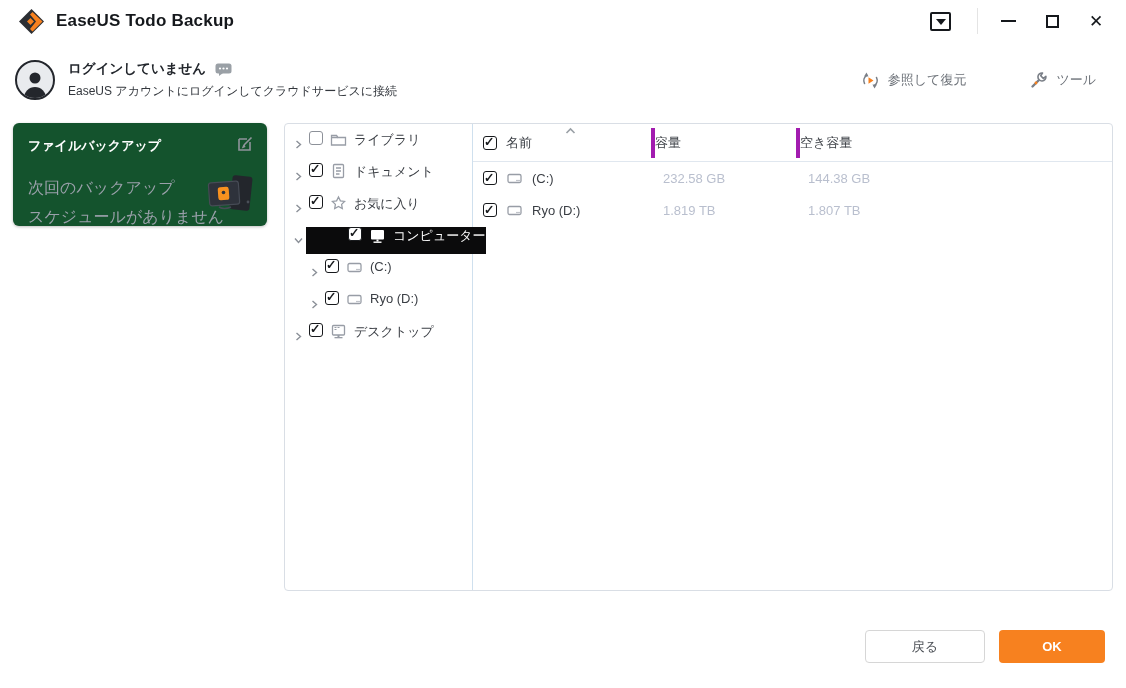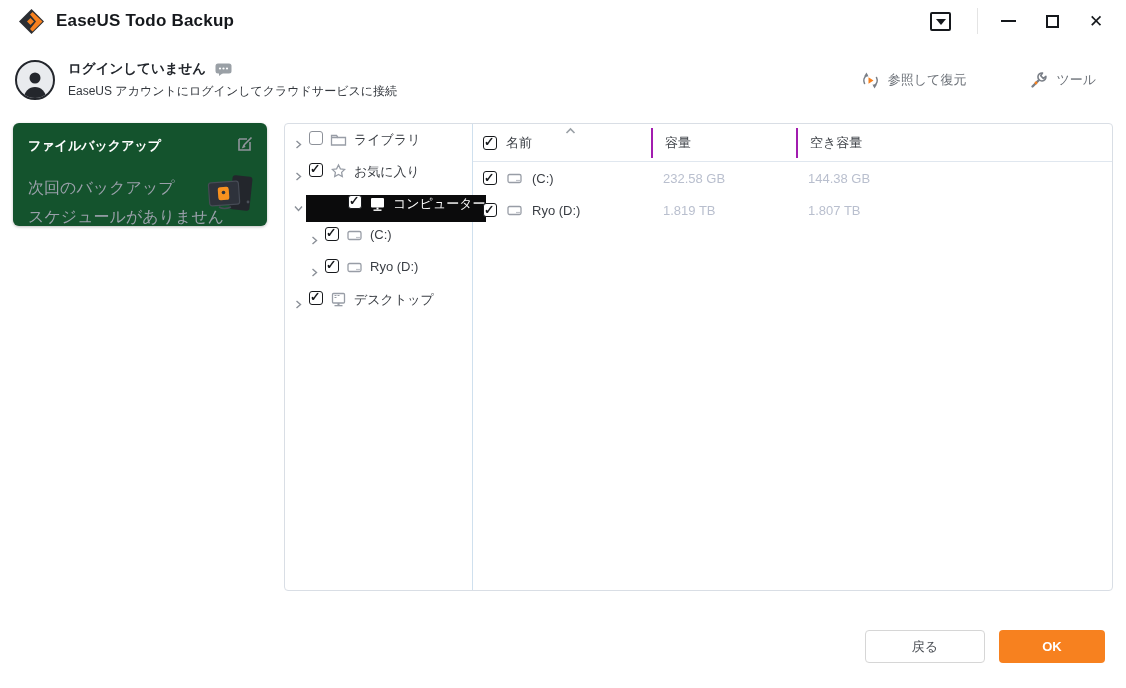--- a/index.html
+++ b/index.html
@@ -57,21 +57,21 @@
 
   
   .cb { width:14px; height:14px; border:1.5px solid #8d9199; border-radius:3px; background:#fff; position:relative; flex:0 0 auto; cursor:pointer; }
   .cb.checked { border-color:#17191c; }
   .cb.checked::after { content:"\2713"; position:absolute; left:0px; top:-2.5px; font-size:12.5px; font-weight:700; color:#17191c; }
 
   
   .table { flex:1; position:relative; }
   .thead { height:38px; display:flex; align-items:center; border-bottom:1px solid #e0e7ef; font-size:13px; color:#3a3e44; }
   .th-name { width:178px; display:flex; align-items:center; gap:9px; padding-left:10px; height:100%; }
-  .th-cap, .th-free { border-left:2px solid #a21caf; padding-left:12px; height:30px; display:flex; align-items:center; }
+  .th-cap, .th-free { border-left:4px solid #a21caf; height:30px; display:flex; align-items:center; }
   .th-cap { width:145px; }
   .th-free { flex:1; }
   .sort-caret { position:absolute; left:92px; top:3px; }
   .trow { height:32px; display:flex; align-items:center; font-size:13px; cursor:default; }
   .td-name { width:178px; display:flex; align-items:center; gap:9px; padding-left:10px; color:#3a3e44; }
   .td-cap { width:145px; padding-left:12px; }
   .td-free { flex:1; padding-left:12px; }
   .muted { color:#b9bfce; }
 
   
@@ -188,20 +188,37 @@
       <div class="tree-item">
         <span class="chev">
           <svg width="11" height="11" viewBox="0 0 11 11">
             <polyline points="3.5,2 7.5,5.5 3.5,9" fill="none" stroke="#8b9098" stroke-width="1.4"></polyline>
           </svg>
         </span>
         <div class="tree-content">
           <span class="cb checked"></span>
           <span class="ticon">
             <svg width="17" height="17" viewBox="0 0 17 17">
+              <rect x="3.5" y="1.5" width="10" height="13" rx="1" fill="none" stroke="#989da6" stroke-width="1.3"></rect>
+              <path d="M6,5 h5 M6,8 h5 M6,11 h3.5" fill="none" stroke="#989da6" stroke-width="1.3"></path>
+            </svg>
+          </span>
+          <span class="tlabel">ドキュメント</span>
+        </div>
+      </div>
+      <div class="tree-item">
+        <span class="chev">
+          <svg width="11" height="11" viewBox="0 0 11 11">
+            <polyline points="3.5,2 7.5,5.5 3.5,9" fill="none" stroke="#8b9098" stroke-width="1.4"></polyline>
+          </svg>
+        </span>
+        <div class="tree-content">
+          <span class="cb checked"></span>
+          <span class="ticon">
+            <svg width="17" height="17" viewBox="0 0 17 17">
               <path d="M8.5,2 l1.9,3.8 4.2,.6 -3,3 .7,4.1 -3.8,-2 -3.8,2 .7,-4.1 -3,-3 4.2,-.6 z" fill="none" stroke="#989da6" stroke-width="1.3"></path>
             </svg>
           </span>
           <span class="tlabel">お気に入り</span>
         </div>
       </div>
       <div class="tree-item">
         <span class="chev">
           <svg width="11" height="11" viewBox="0 0 11 11">
             <polyline points="2,3.5 5.5,7.5 9,3.5" fill="none" stroke="#8b9098" stroke-width="1.4"></polyline>

